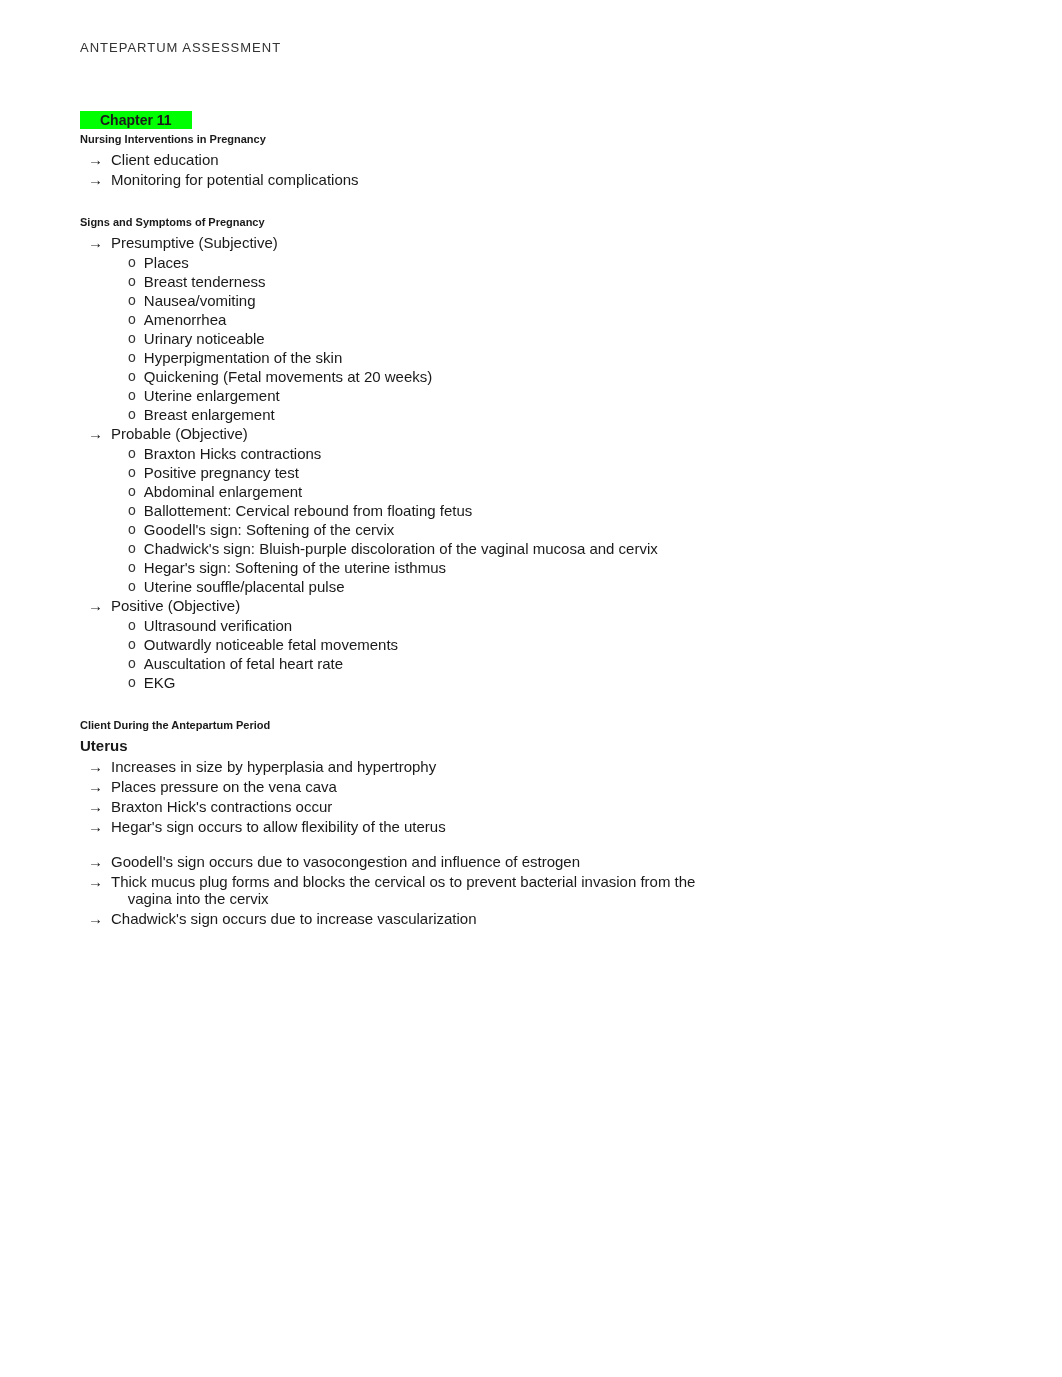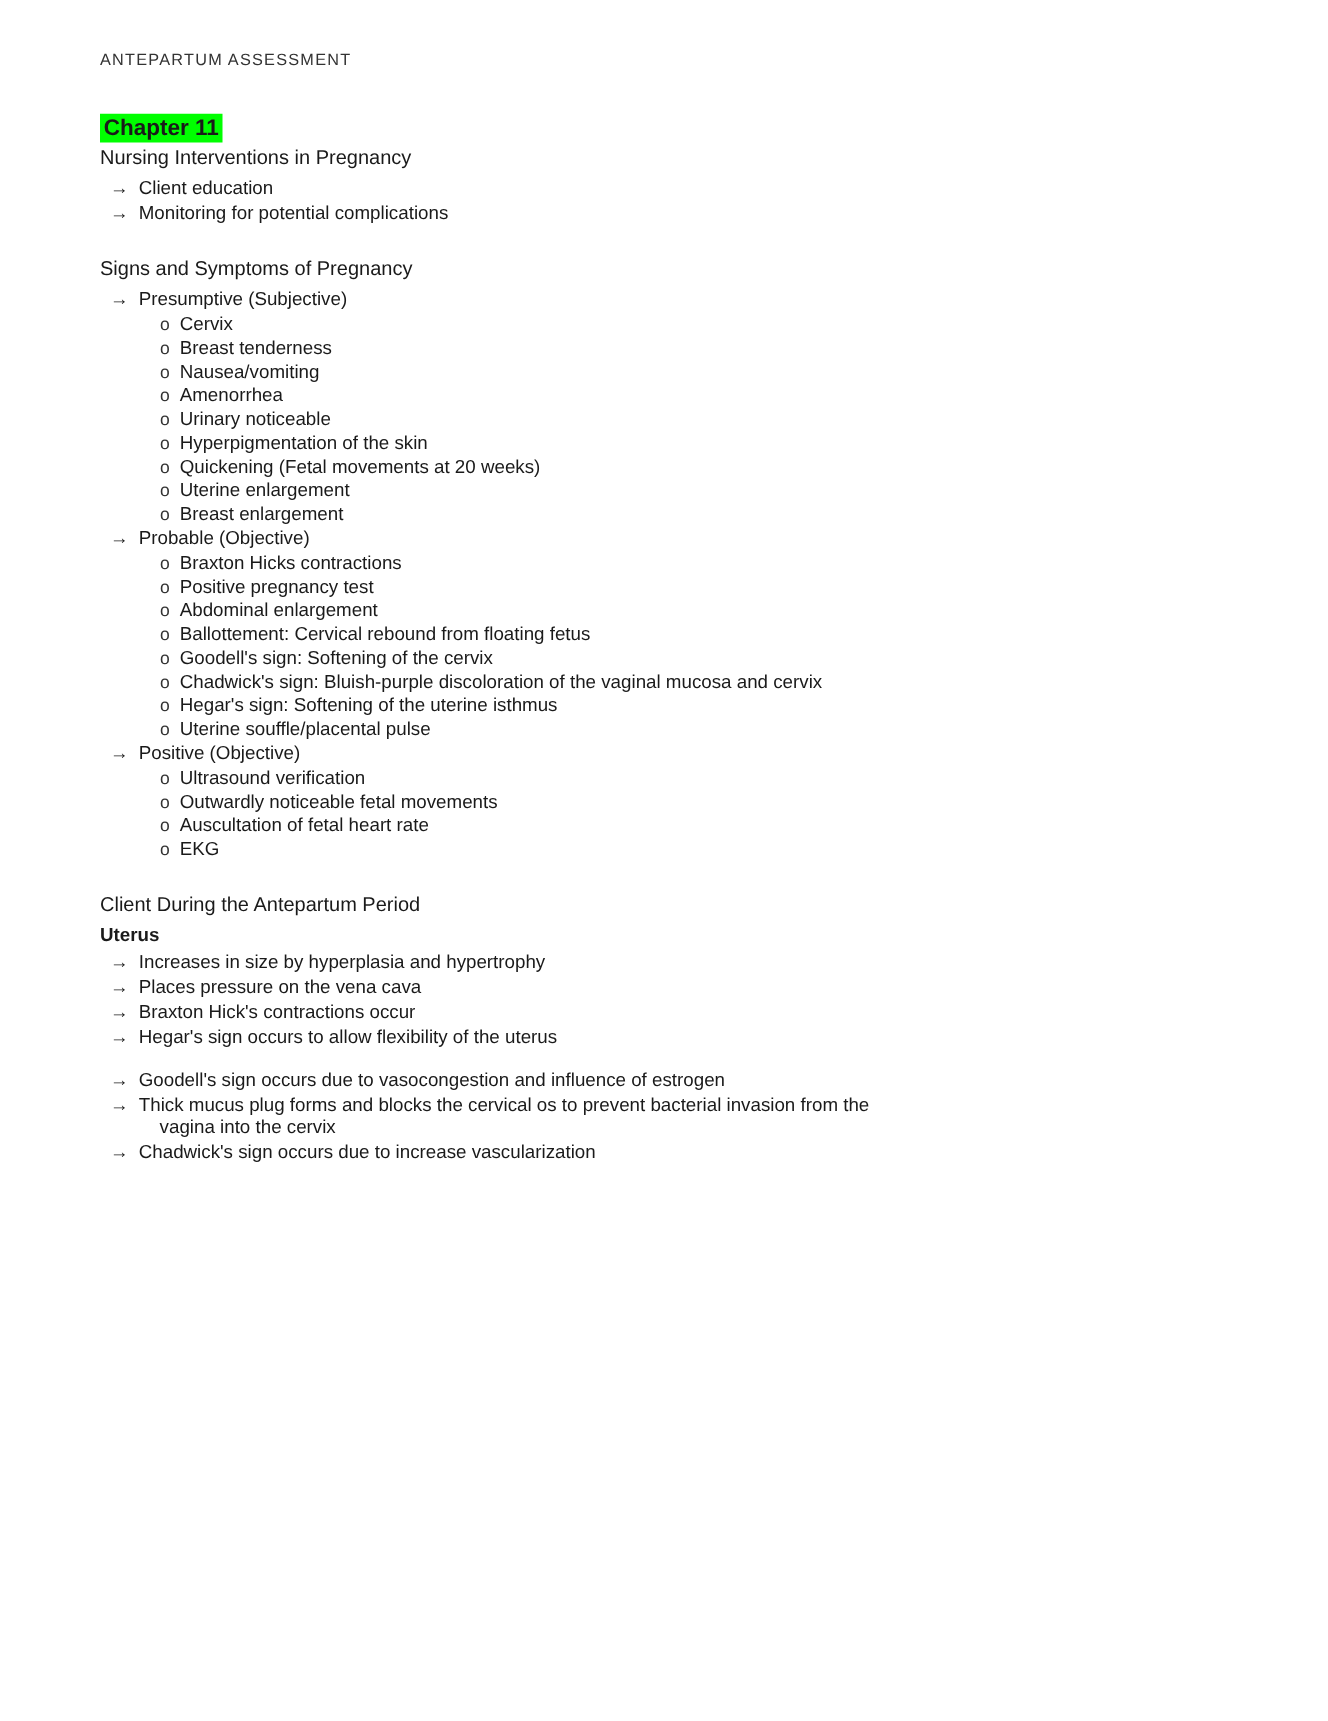--- a/index.html
+++ b/index.html
@@ -23,29 +23,30 @@
       font-size: 13px;
       letter-spacing: 1px;
       color: #333;
       margin-bottom: 36px;
       text-transform: uppercase;
     }
 
     .chapter-label {
       display: inline-block;
       background-color: #00ff00;
-      font-size: 18px;
+      font-size: 14px;
       font-weight: bold;
-      padding: 1px 3px;
+      padding: 1px 20px;
       margin-bottom: 4px;
+      margin-top: 20px;
     }
 
     .section-heading {
-      font-weight: normal;
-      font-size: 16px;
+      font-weight: bold;
+      font-size: 11px;
       margin-bottom: 6px;
       margin-top: 0;
     }
 
     .sub-heading {
       font-weight: bold;
       font-size: 15px;
       margin-bottom: 4px;
       margin-top: 0;
     }
@@ -123,21 +124,21 @@
   <div class="section-heading">Signs and Symptoms of Pregnancy</div>
   <ul class="arrow-list">
 
     <li>
       <span class="arrow">→</span>
       <span>Presumptive (Subjective)</span>
     </li>
     <ul class="sub-list">
       <li>
           <span class="bullet-o">o</span>
-          <span>Cervix</span>
+          <span>Places</span>
         </li>
       <li>
           <span class="bullet-o">o</span>
           <span>Breast tenderness</span>
         </li>
       <li>
           <span class="bullet-o">o</span>
           <span>Nausea/vomiting</span>
         </li>
       <li>

